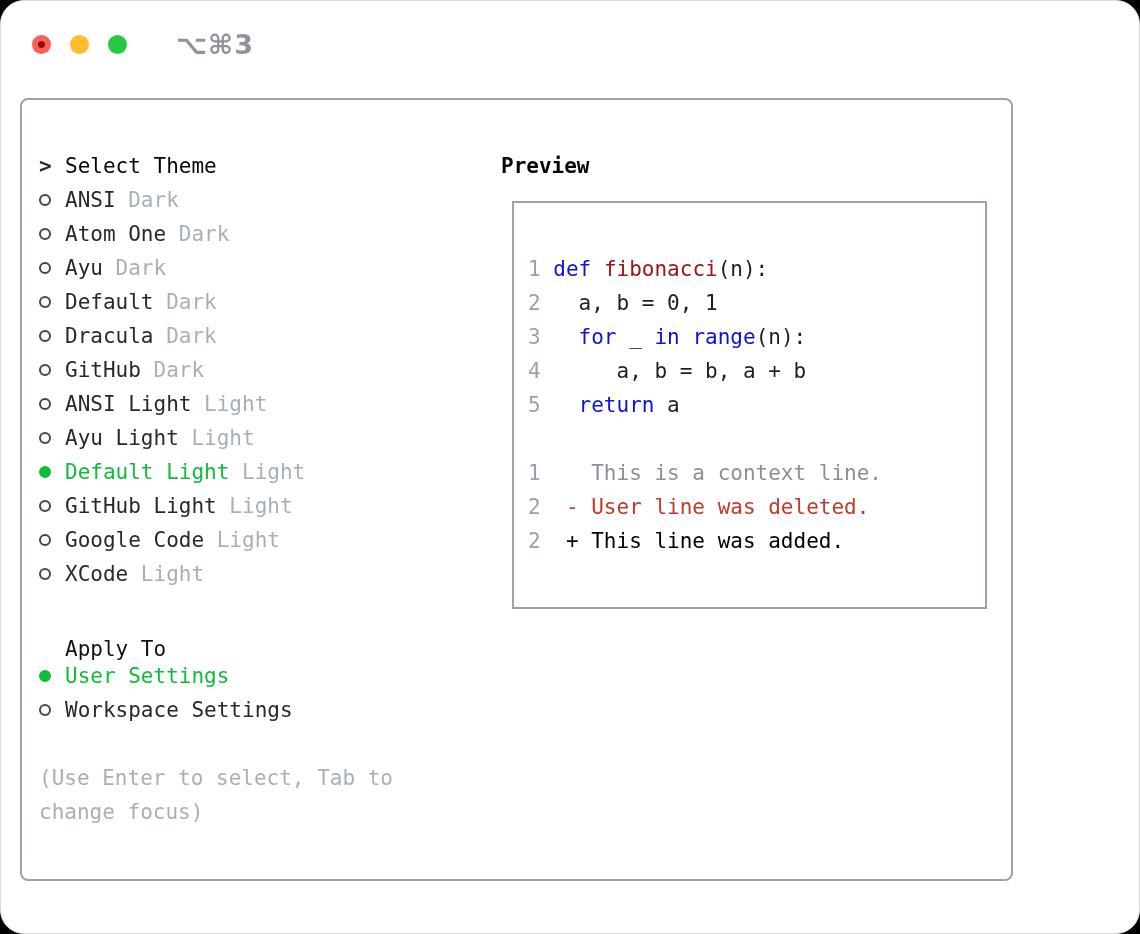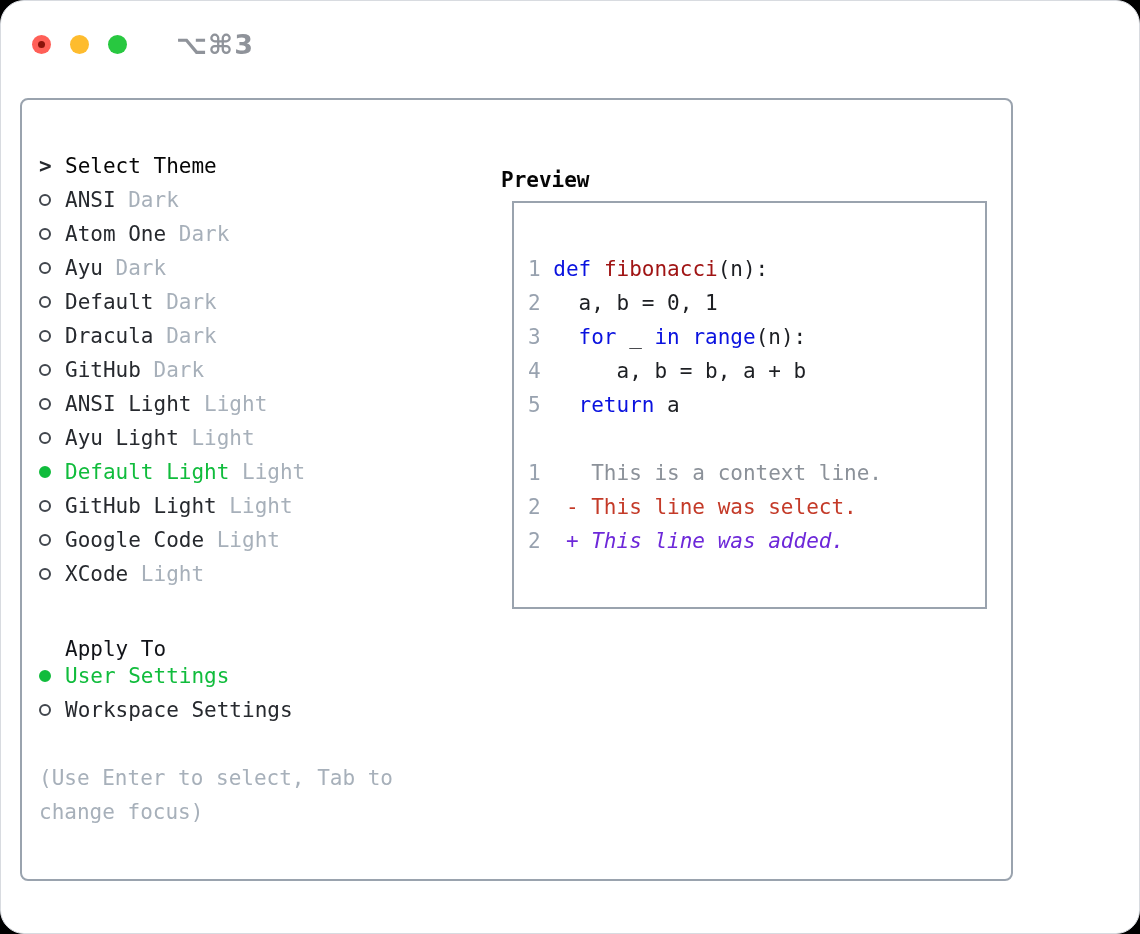--- a/index.html
+++ b/index.html
@@ -23,32 +23,32 @@
   .prompt{color:#26292e;font-weight:bold;}
   .radio{width:12px;height:12px;border-radius:50%;box-sizing:border-box;border:2px solid #41464d;background:transparent;}
   .radio.sel{border-color:#10bc3c;background:#10bc3c;}
   .hdr{font-weight:normal;color:#050505;}
   .tname{color:#26292e;}
   .tname.green{color:#10bc3c;text-align:right;}
   .tvariant{color:#a7b0ba;margin-left:1ch;}
   .apply-label{color:#111318;margin-top:14px;}
   .help{color:#a7b0ba;height:34px;line-height:34px;white-space:pre;}
   
-  .preview-title{position:absolute;left:479px;top:63px;height:34px;line-height:34px;font-size:21px;font-weight:bold;color:#050505;}
+  .preview-title{position:absolute;left:479px;top:49px;height:34px;line-height:34px;font-size:21px;font-weight:bold;color:#050505;}
   .pbox{position:absolute;left:490px;top:101px;width:475px;height:408px;box-sizing:border-box;border:2px solid #9aa3ae;background:#fff;}
   .code{position:absolute;left:14px;top:49px;font-size:21px;line-height:34px;}
   .crow{display:flex;height:34px;align-items:center;white-space:pre;}
   .ln{color:#98a2af;width:1ch;flex:0 0 auto;text-align:right;}
   .cseg{white-space:pre;}
   .c-plain{color:#1d1f23;}
   .c-kw{color:#0a12df;}
   .c-fn{color:#a01414;}
   .c-ctx{color:#8b9199;}
   .c-del{color:#c43a28;}
-  .c-add{color:#6d28d9;font-style:italic;}
+  .c-add{color:#000000;}
 </style>
 </head>
 <body>
 
 <div class="window">
 
   <div class="titlebar">
     <span class="light red"></span>
     <span class="light yellow"></span>
     <span class="light green"></span>
@@ -100,19 +100,19 @@
 
     <div class="pbox">
       <div class="code" id="code-area">
           <div class="crow"><span class="ln">1</span><span class="cseg c-plain"> </span><span class="cseg c-kw">def</span><span class="cseg c-plain"> </span><span class="cseg c-fn">fibonacci</span><span class="cseg c-plain">(n):</span></div>
           <div class="crow"><span class="ln">2</span><span class="cseg c-plain">   a, b = 0, 1</span></div>
           <div class="crow"><span class="ln">3</span><span class="cseg c-plain">   </span><span class="cseg c-kw">for</span><span class="cseg c-plain"> _ </span><span class="cseg c-kw">in</span><span class="cseg c-plain"> </span><span class="cseg c-kw">range</span><span class="cseg c-plain">(n):</span></div>
           <div class="crow"><span class="ln">4</span><span class="cseg c-plain">      a, b = b, a + b</span></div>
           <div class="crow"><span class="ln">5</span><span class="cseg c-plain">   </span><span class="cseg c-kw">return</span><span class="cseg c-plain"> a</span></div>
           <div class="crow spacer"></div>
           <div class="crow"><span class="ln">1</span><span class="cseg c-ctx">    This is a context line.</span></div>
-          <div class="crow"><span class="ln">2</span><span class="cseg c-del">  - This line was select.</span></div>
+          <div class="crow"><span class="ln">2</span><span class="cseg c-del">  - User line was deleted.</span></div>
           <div class="crow"><span class="ln">2</span><span class="cseg c-add">  + This line was added.</span></div>
         </div>
     </div>
 
   </div>
 </div>
 
 </body></html>

